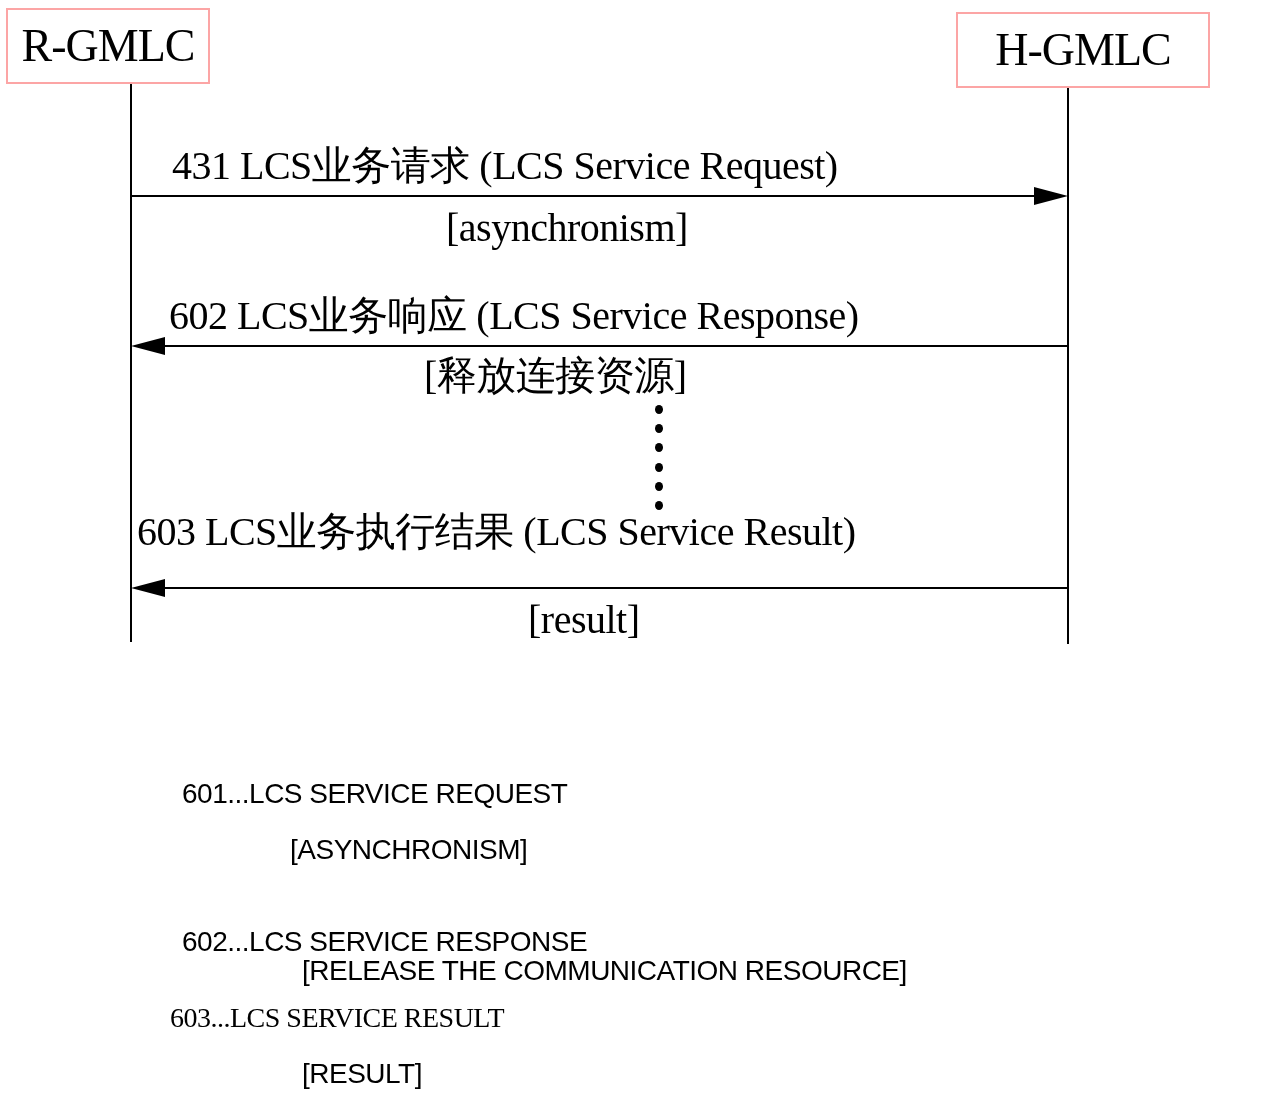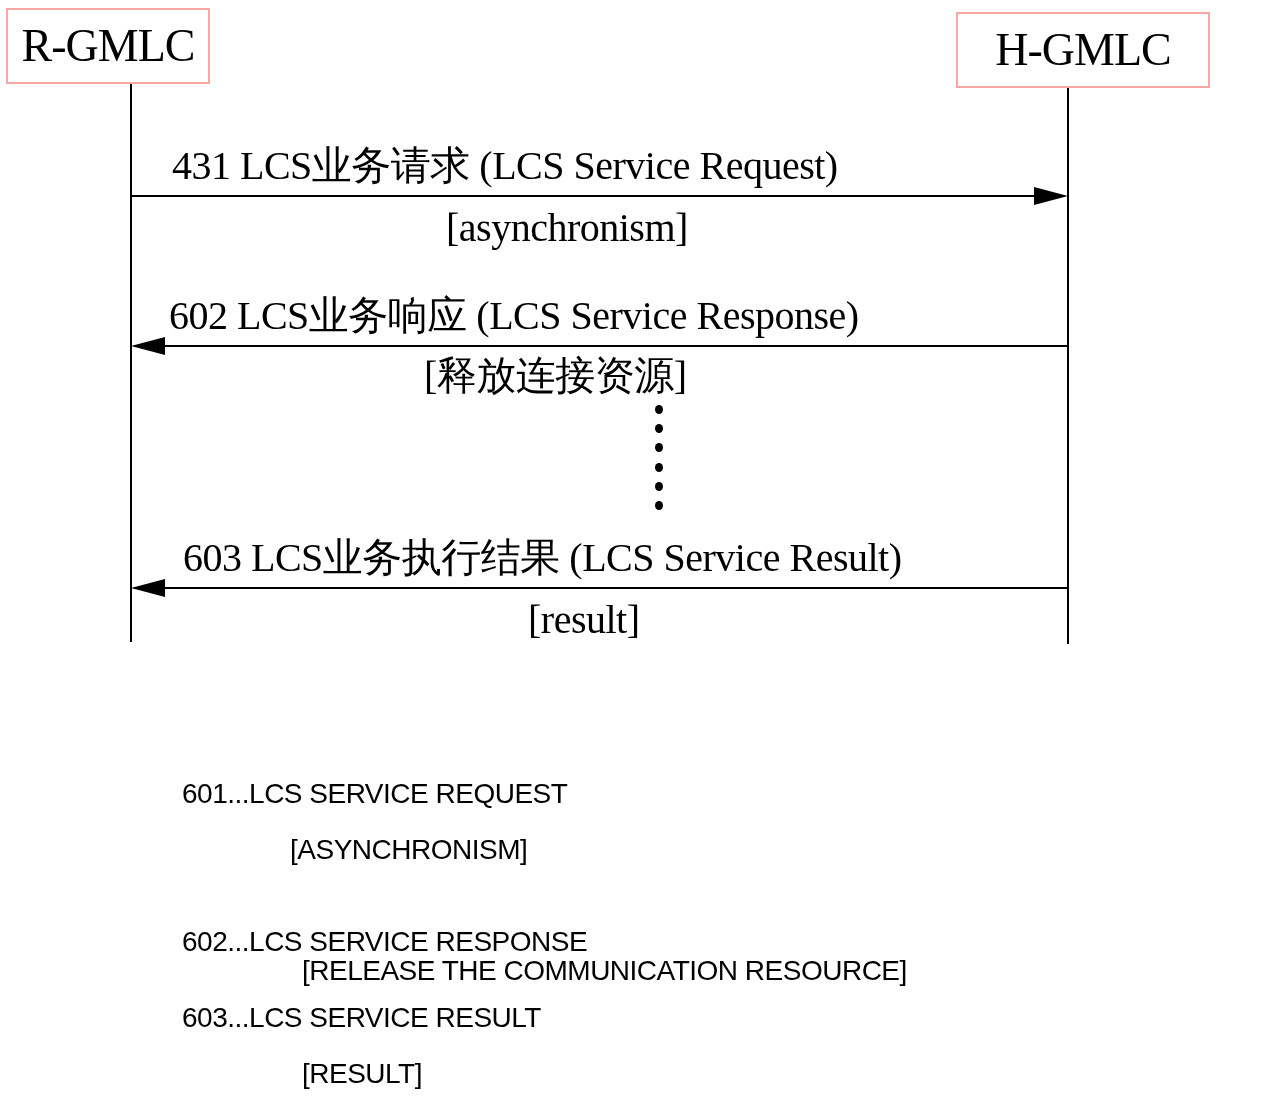--- a/index.html
+++ b/index.html
@@ -36,23 +36,23 @@
 <div class="arrowhead-left" style="left:131px; top:337px;"></div>
 <div class="msg-label" style="left:408px; top:356px;margin-left:16px;">[释放连接资源]</div>
 
 <div class="dot" style="left:655px; top:405px;"></div>
 <div class="dot" style="left:655px; top:424px;"></div>
 <div class="dot" style="left:655px; top:443px;"></div>
 <div class="dot" style="left:655px; top:463px;"></div>
 <div class="dot" style="left:655px; top:482px;"></div>
 <div class="dot" style="left:655px; top:501px;"></div>
 
-<div class="msg-label" style="left:137px; top:538px;margin-left:46px;">603 LCS业务执行结果 (LCS Service Result)</div>
+<div class="msg-label" style="left:137px; top:512px;">603 LCS业务执行结果 (LCS Service Result)</div>
 <div class="arrow-line" style="left:160px; top:587px; width:908px;"></div>
 <div class="arrowhead-left" style="left:131px; top:579px;"></div>
 <div class="msg-label" style="left:528px; top:600px;">[result]</div>
 
 <div class="legend" style="left:182px; top:780px;">601...LCS SERVICE REQUEST</div>
 <div class="legend" style="left:290px; top:836px;">[ASYNCHRONISM]</div>
 <div class="legend" style="left:182px; top:892px;margin-top:36px;">602...LCS SERVICE RESPONSE</div>
 <div class="legend" style="left:302px; top:948px;margin-top:9px;">[RELEASE THE COMMUNICATION RESOURCE]</div>
-<div class="legend" style="left:182px; top:1004px;">603...LCS SERVICE RESULT</div>
+<div class="legend" style="left:170px; top:1004px;font-family:Liberation Serif, serif;">603...LCS SERVICE RESULT</div>
 <div class="legend" style="left:302px; top:1060px;">[RESULT]</div>
 
 </body></html>

